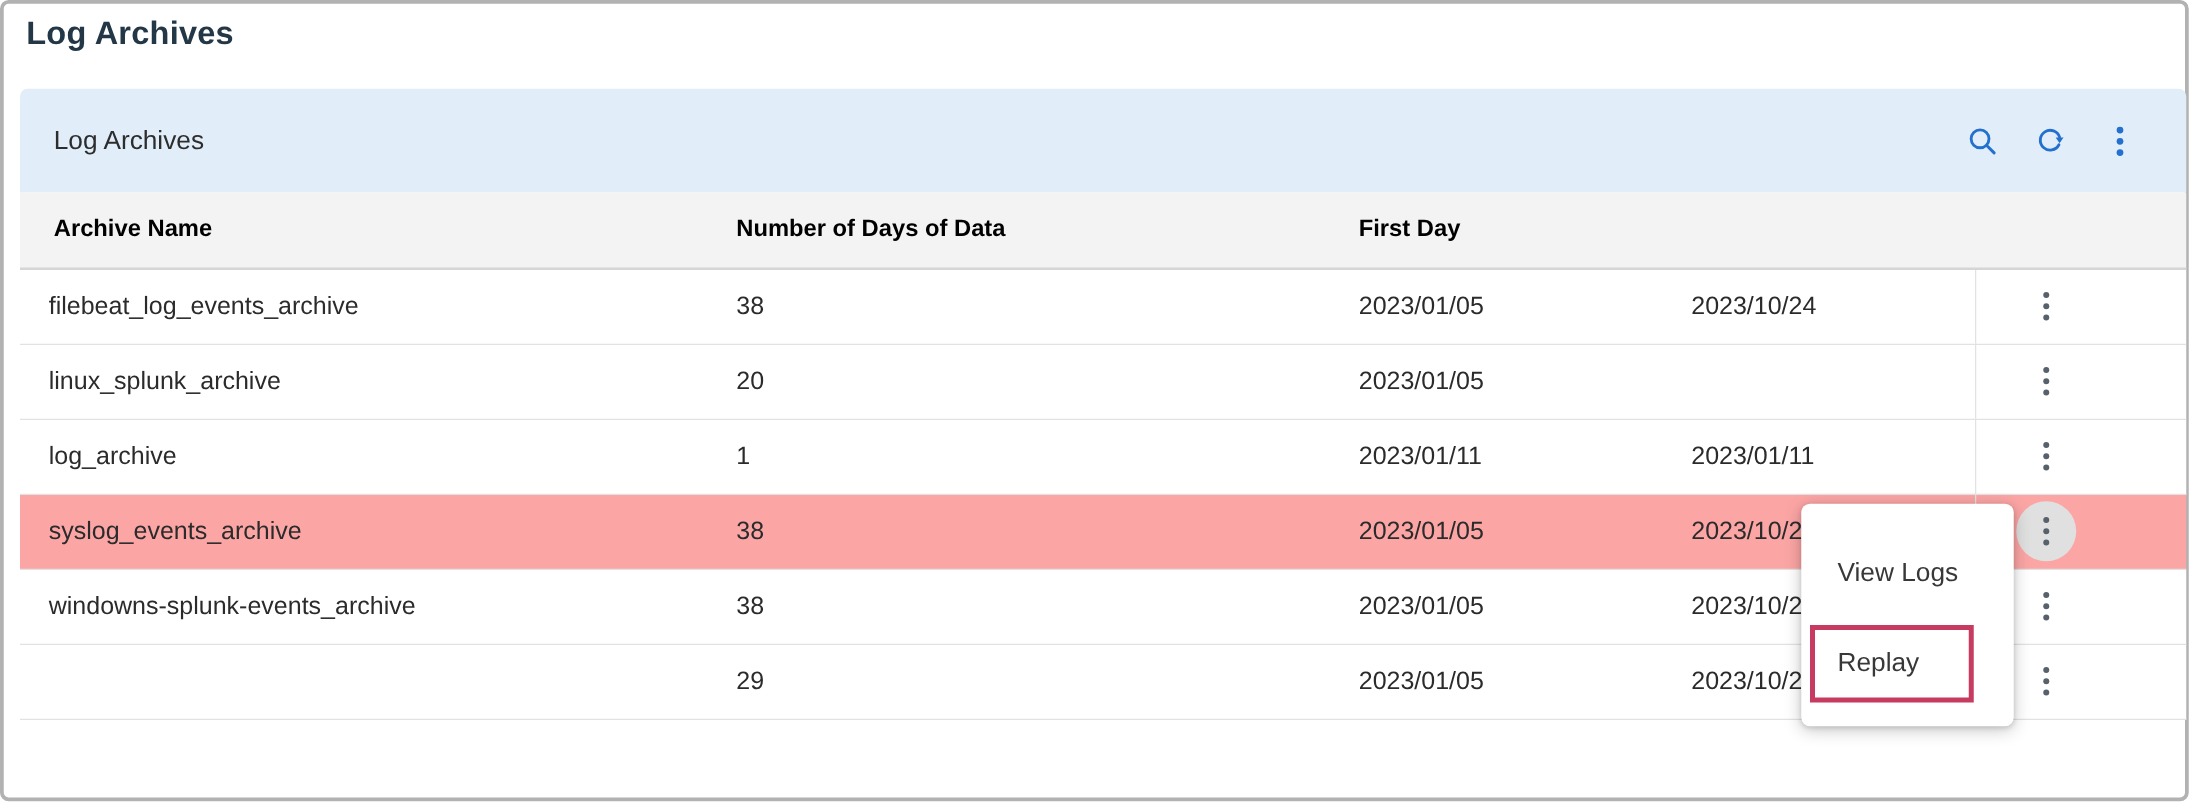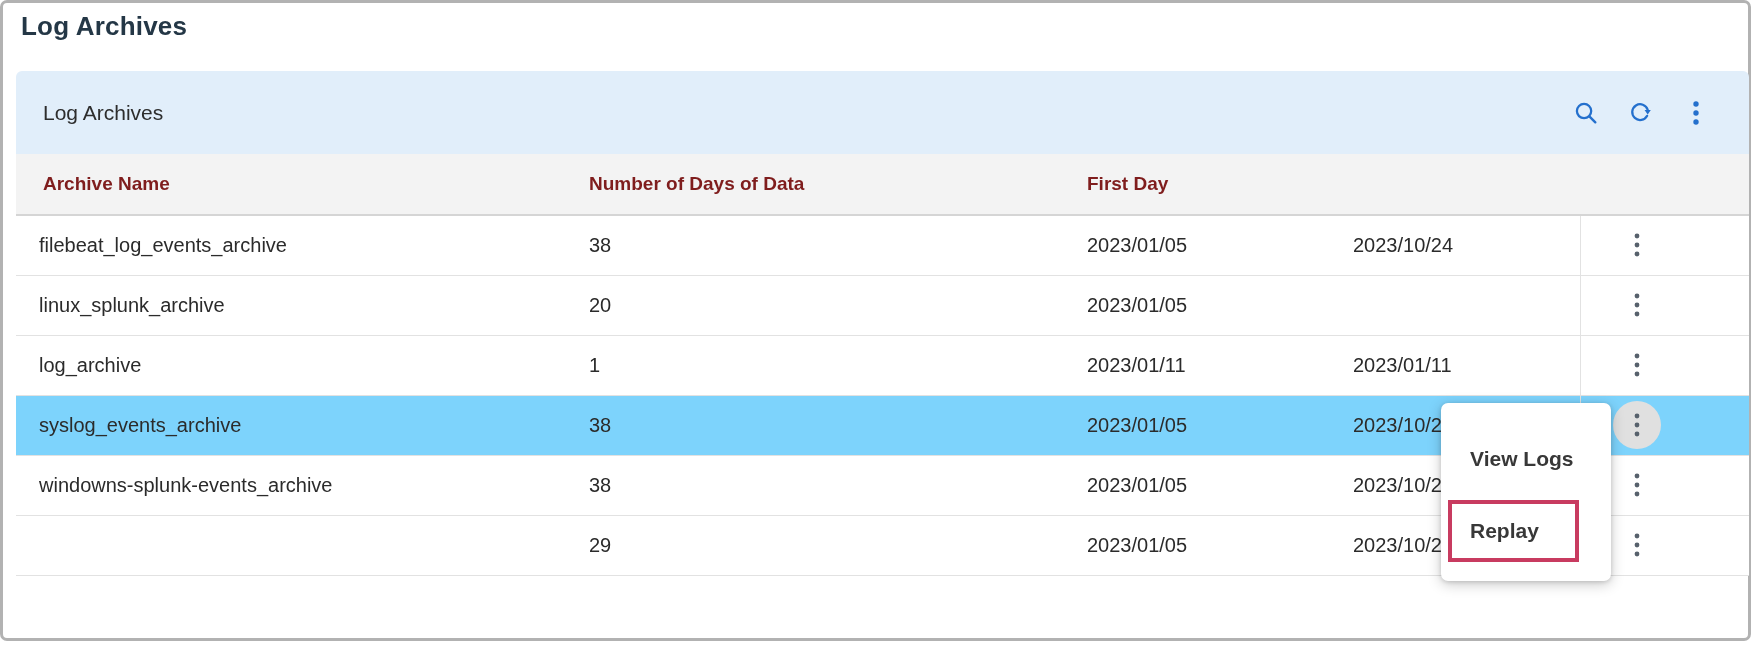--- a/index.html
+++ b/index.html
@@ -71,36 +71,36 @@
     border-bottom: 2px solid #d5d5d5;
     box-sizing: border-box;
   }
   .th {
     position: absolute;
     top: 0;
     height: 60px;
     line-height: 60px;
     font-size: 19px;
     font-weight: 700;
-    color: #7f1d1d;
+    color: #000000;
   }
   .th.c1 { left: 27px; }
   .th.c2 { left: 573px; }
   .th.c3 { left: 1071px; }
   .th.c4 { left: 1337px; }
   .rows { position: absolute; left: 0; top: 145px; width: 1733px; }
   .row {
     position: relative;
     width: 1733px;
     height: 59px;
     border-bottom: 1px solid #e2e2e2;
     background: #ffffff;
     box-sizing: content-box;
   }
-  .row.highlighted { background: #7dd3fc; }
+  .row.highlighted { background: #fca5a5; }
   .cell {
     position: absolute;
     top: 0;
     height: 59px;
     line-height: 59px;
     font-size: 20px;
     color: #2b2b2b;
     white-space: nowrap;
   }
   .cell.c1 { left: 23px; }
@@ -141,21 +141,20 @@
   }
   .menu-item {
     position: absolute;
     left: 29px;
     height: 32px;
     line-height: 32px;
     font-size: 21px;
     color: #383838;
     cursor: pointer;
     white-space: nowrap;
-    font-weight: bold;
   }
   .menu-item.first  { top: 40px; }
   .menu-item.second { top: 112px; }
   .annotation-box {
     position: absolute;
     left: 7px; top: 97px;
     width: 131px;
     height: 62px;
     border: 4px solid #c83b60;
     box-sizing: border-box;

